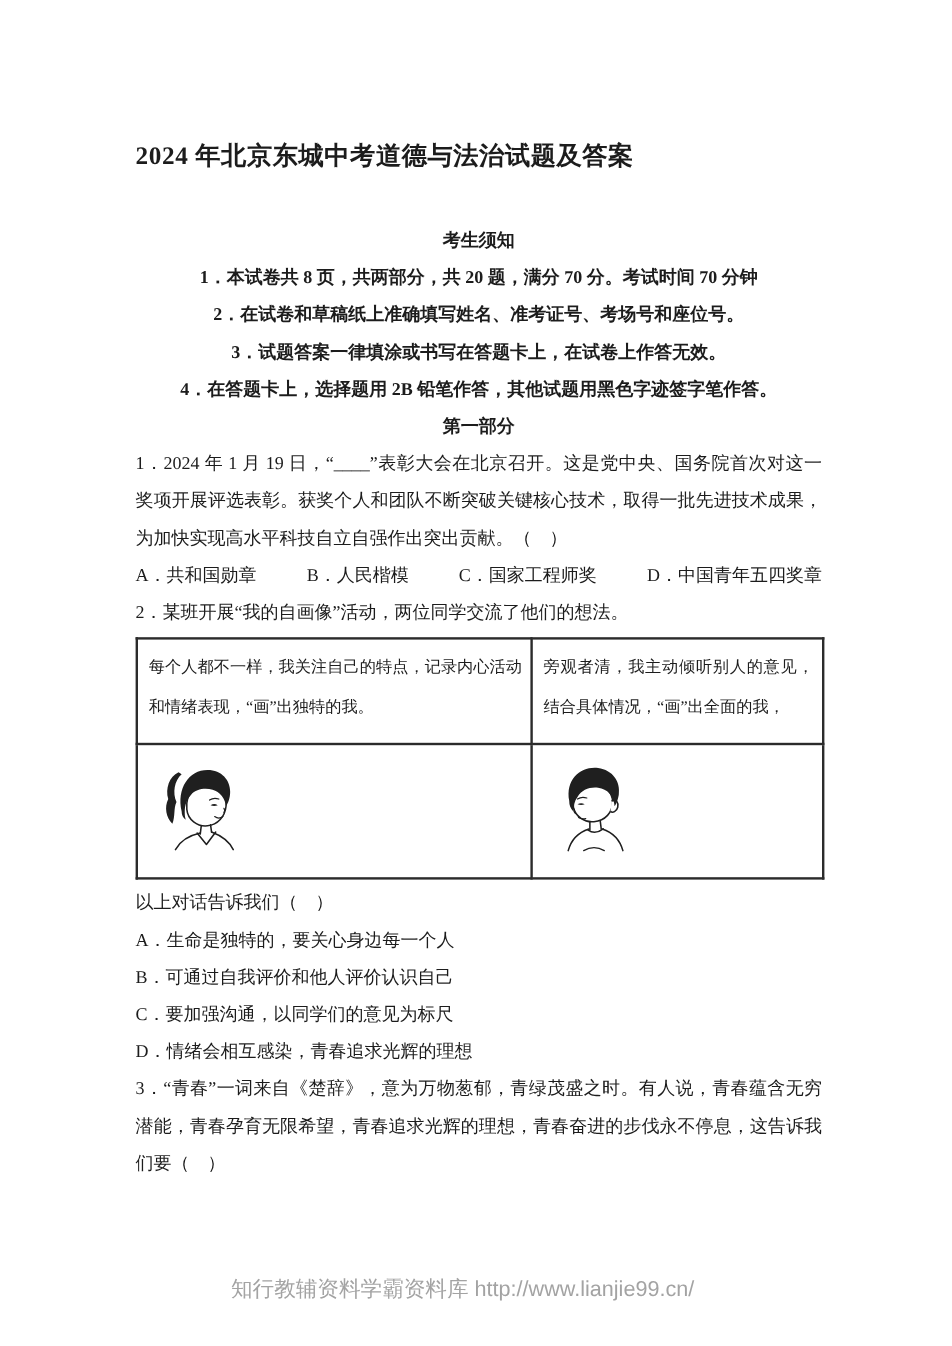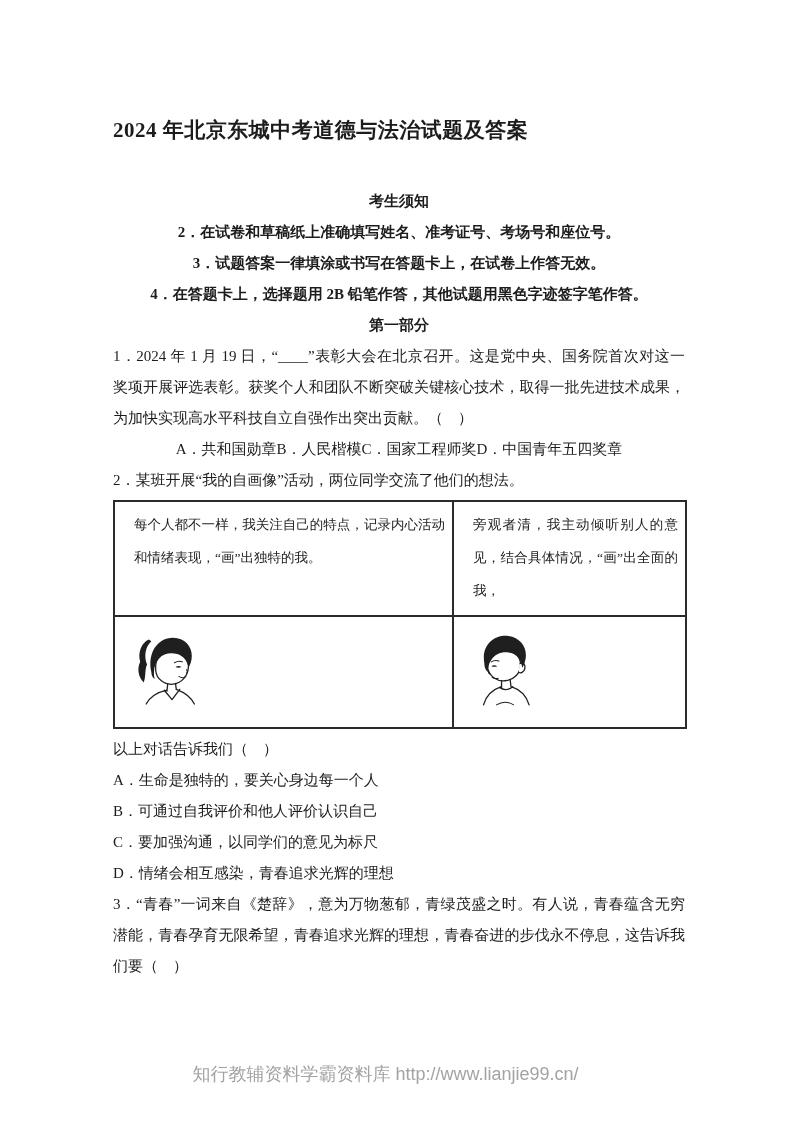--- a/index.html
+++ b/index.html
@@ -15,35 +15,35 @@
   .title{
     margin:116px 0 42px 0;
     font-size:21px;font-weight:bold;
     letter-spacing:.5px;
   }
   .line{font-size:15px;line-height:31px;margin:0;}
   .bold{font-weight:bold;text-align:center;}
   .justify{text-align:justify;}
   .center{text-align:center;}
   .q1-options{
-    display:flex;justify-content:center;
+    display:flex;justify-content:space-between;
     font-size:15px;line-height:31px;
   }
   table.duo{
     border-collapse:collapse;
     width:574px;margin:4px 0 0 0;
     table-layout:fixed;
   }
   table.duo td{
     border:2px solid #2b2b2b;
     vertical-align:top;
     font-size:13.5px;line-height:33px;
     text-align:justify;
   }
-  td.cell-text{padding:6px 7px 8px 19px;height:72px;}
+  td.cell-text{padding:6px 7px 8px 9px;height:72px;}
   td.cell-img{padding:8px 6px 6px 8px;height:96px;}
   .col-left{width:311px;}
   svg.portrait{width:86px;height:84px;display:block;}
   .after-table{margin-top:5px;}
   .footer{
     position:absolute;left:0;top:1062px;width:771px;
     text-align:center;
     font-family:"Liberation Sans","DejaVu Sans",sans-serif;
     font-size:18px;color:#a3a3a3;
   }
@@ -54,20 +54,21 @@
 </style>
 </head>
 <body>
 
 <div class="page">
   <div class="content">
 
     <h1 class="title">2024 年北京东城中考道德与法治试题及答案</h1>
 
     <p class="line bold">考生须知</p>
+    <p class="line bold">1．本试卷共 8 页，共两部分，共 20 题，满分 70 分。考试时间 70 分钟</p>
     <p class="line bold">2．在试卷和草稿纸上准确填写姓名、准考证号、考场号和座位号。</p>
     <p class="line bold">3．试题答案一律填涂或书写在答题卡上，在试卷上作答无效。</p>
     <p class="line bold">4．在答题卡上，选择题用 2B 铅笔作答，其他试题用黑色字迹签字笔作答。</p>
 
     <p class="line bold center">第一部分</p>
 
     <p class="line justify">1．2024 年 1 月 19 日，“____”表彰大会在北京召开。这是党中央、国务院首次对这一奖项开展评选表彰。获奖个人和团队不断突破关键核心技术，取得一批先进技术成果，为加快实现高水平科技自立自强作出突出贡献。（　）</p>
     <div class="q1-options">
       <span>A．共和国勋章</span>
       <span>B．人民楷模</span>

